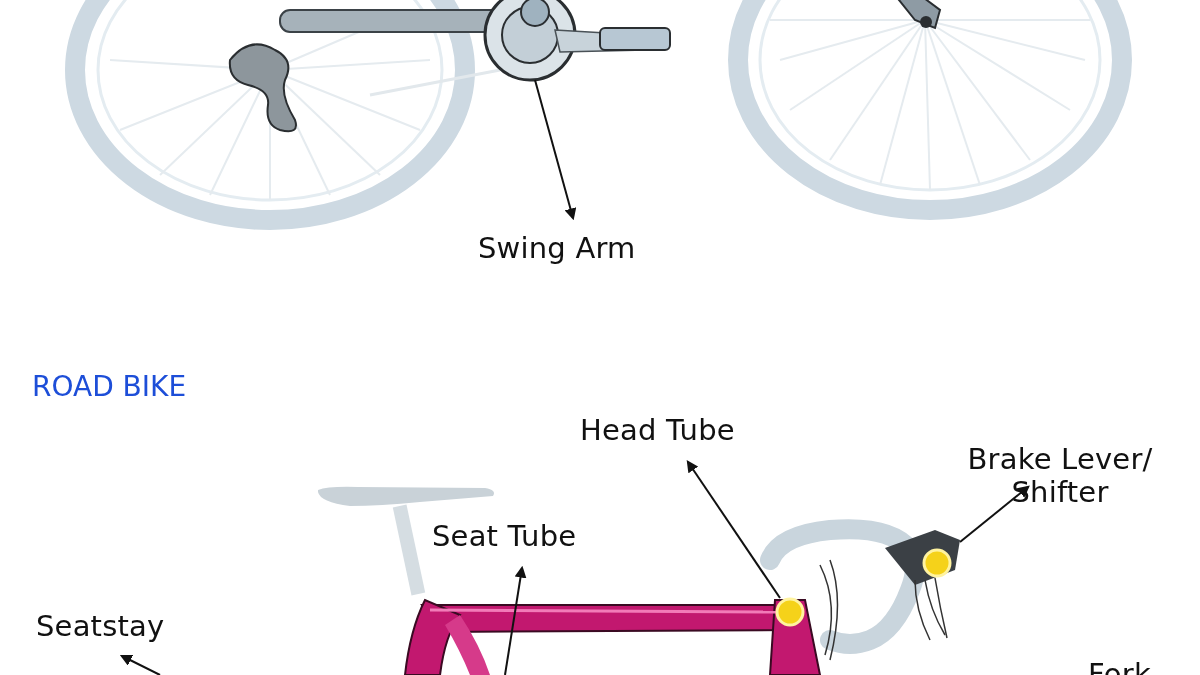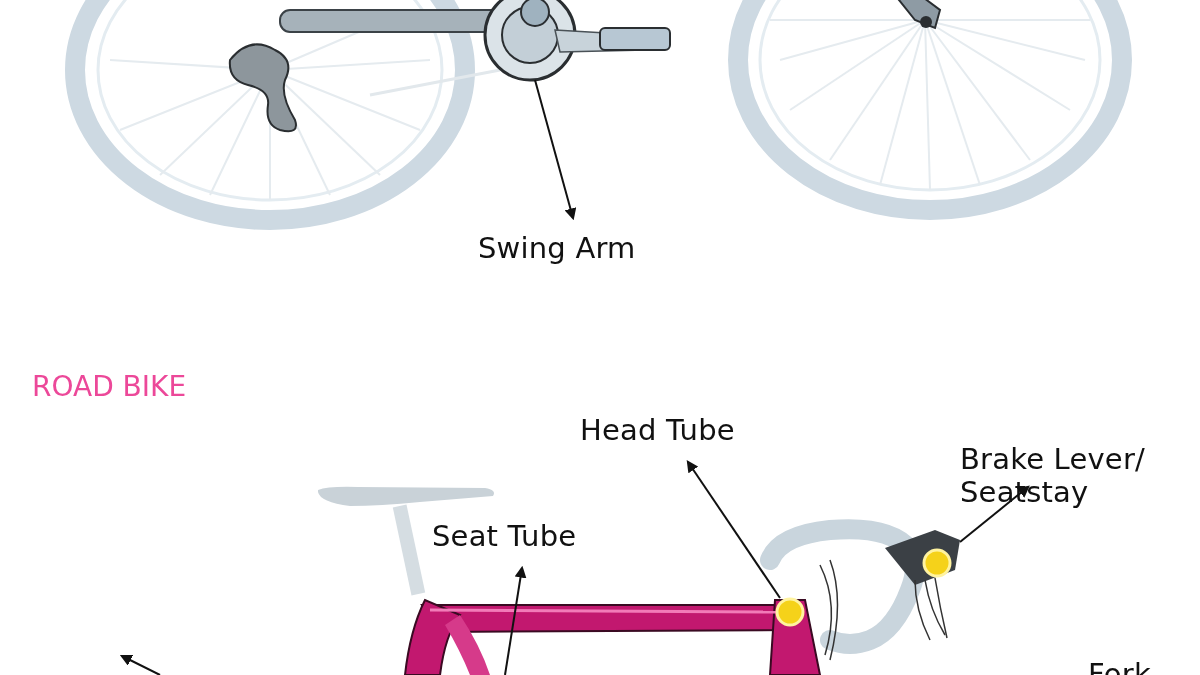--- a/index.html
+++ b/index.html
@@ -1,21 +1,21 @@
 <!DOCTYPE html>
 <html><head>
 <meta charset="utf-8">
 <style>
   html, body { margin:0; padding:0; background:#ffffff; }
   body { width:1200px; height:675px; position:relative; overflow:hidden; font-family:"DejaVu Sans", sans-serif; }
   .stage { position:absolute; left:0; top:0; width:1000px; height:675px; }
   svg.art { position:absolute; left:0; top:0; }
   .label { position:absolute; color:#111; font-size:29px; line-height:1.15; white-space:nowrap; letter-spacing:0.2px; }
-  .label.right { text-align:left; }
-  .heading { position:absolute; color:#ec4899; font-size:28px; white-space:nowrap; }
+  .label.right { text-align:center; }
+  .heading { position:absolute; color:#1d4ed8; font-size:28px; white-space:nowrap; }
 </style>
 </head>
 <body>
 
 <div class="stage">
 
   <svg class="art" width="1200" height="675" viewBox="0 0 1200 675">
     <defs>
       <marker id="ah" viewBox="0 0 10 10" refX="8" refY="5" markerWidth="6" markerHeight="6" orient="auto-start-reverse">
         <path d="M0,0 L10,5 L0,10 z" fill="#111"></path>
@@ -113,21 +113,22 @@
   </svg>
 
   <div class="label" style="left:478px; top:232px;">Swing Arm</div>
 
   <div class="heading" style="left:32px; top:370px;">ROAD BIKE</div>
 
   <div class="label" style="left:580px; top:414px;">Head Tube</div>
 
   <div class="label right" style="left:960px; top:443px; width:200px;">
     <div>Brake Lever/</div>
-    <div>Seatstay</div>
+    <div>Shifter</div>
   </div>
 
   <div class="label" style="left:432px; top:520px;">Seat Tube</div>
 
+  <div class="label" style="left:36px; top:610px;">Seatstay</div>
 
   <div class="label" style="left:1088px; top:658px;">Fork</div>
 
 </div>
 
 </body></html>

